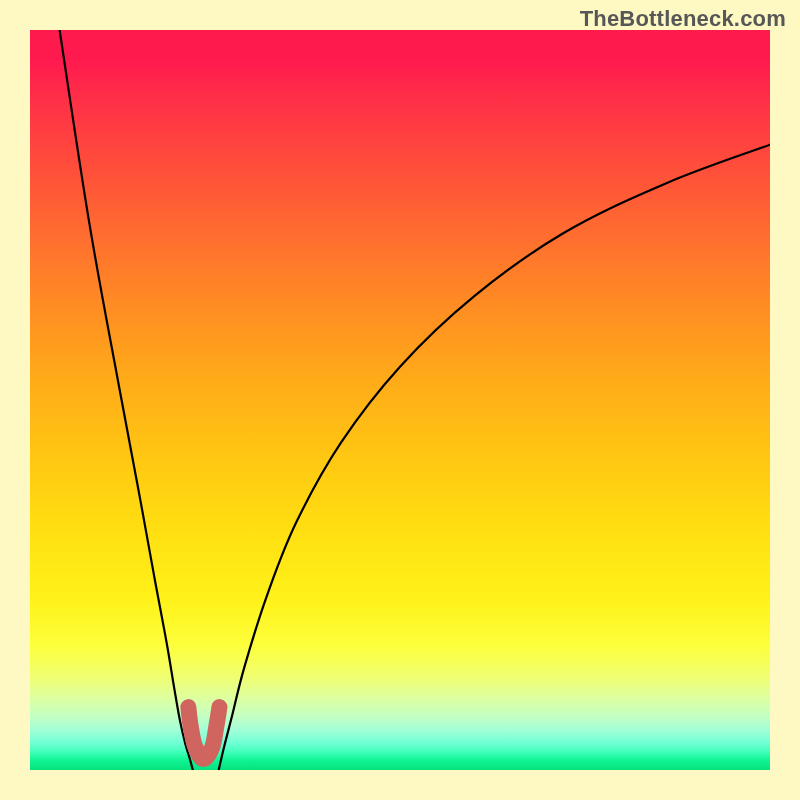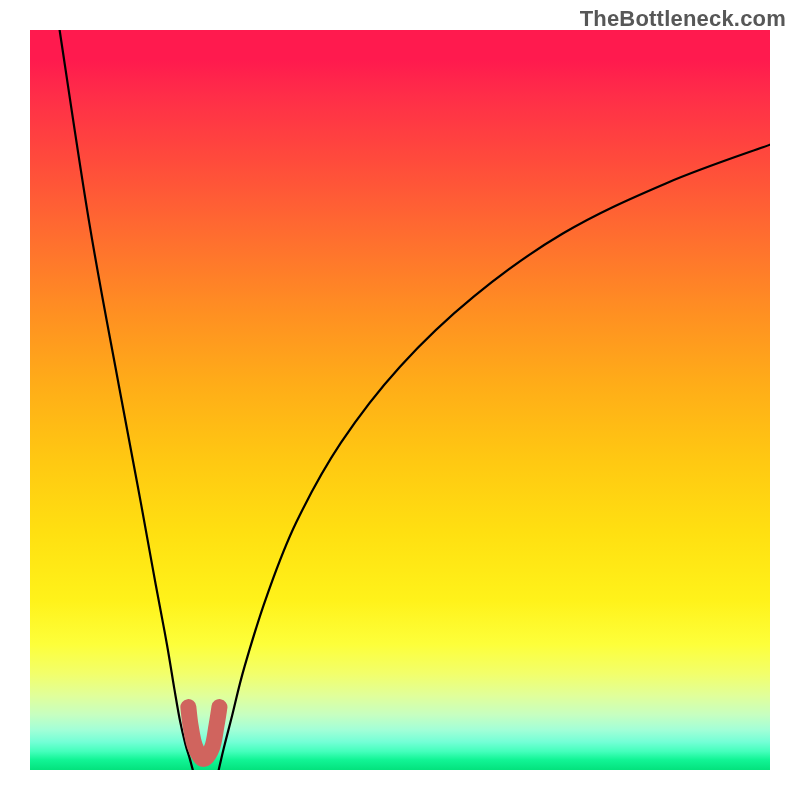--- a/index.html
+++ b/index.html
@@ -1,20 +1,20 @@
 <!DOCTYPE html>
 <html><head>
 <meta charset="utf-8">
 <style>
   * { margin: 0; padding: 0; box-sizing: border-box; }
   html, body { width: 800px; height: 800px; overflow: hidden; background: #000; }
   .frame {
     width: 800px;
     height: 800px;
-    background: #ffffff;
+    background: #fef9c3;
     position: relative;
   }
   .watermark {
     position: absolute;
     top: 6px;
     right: 14px;
     font-family: Arial, Helvetica, sans-serif;
     font-size: 22px;
     font-weight: 600;
     color: #575757;

